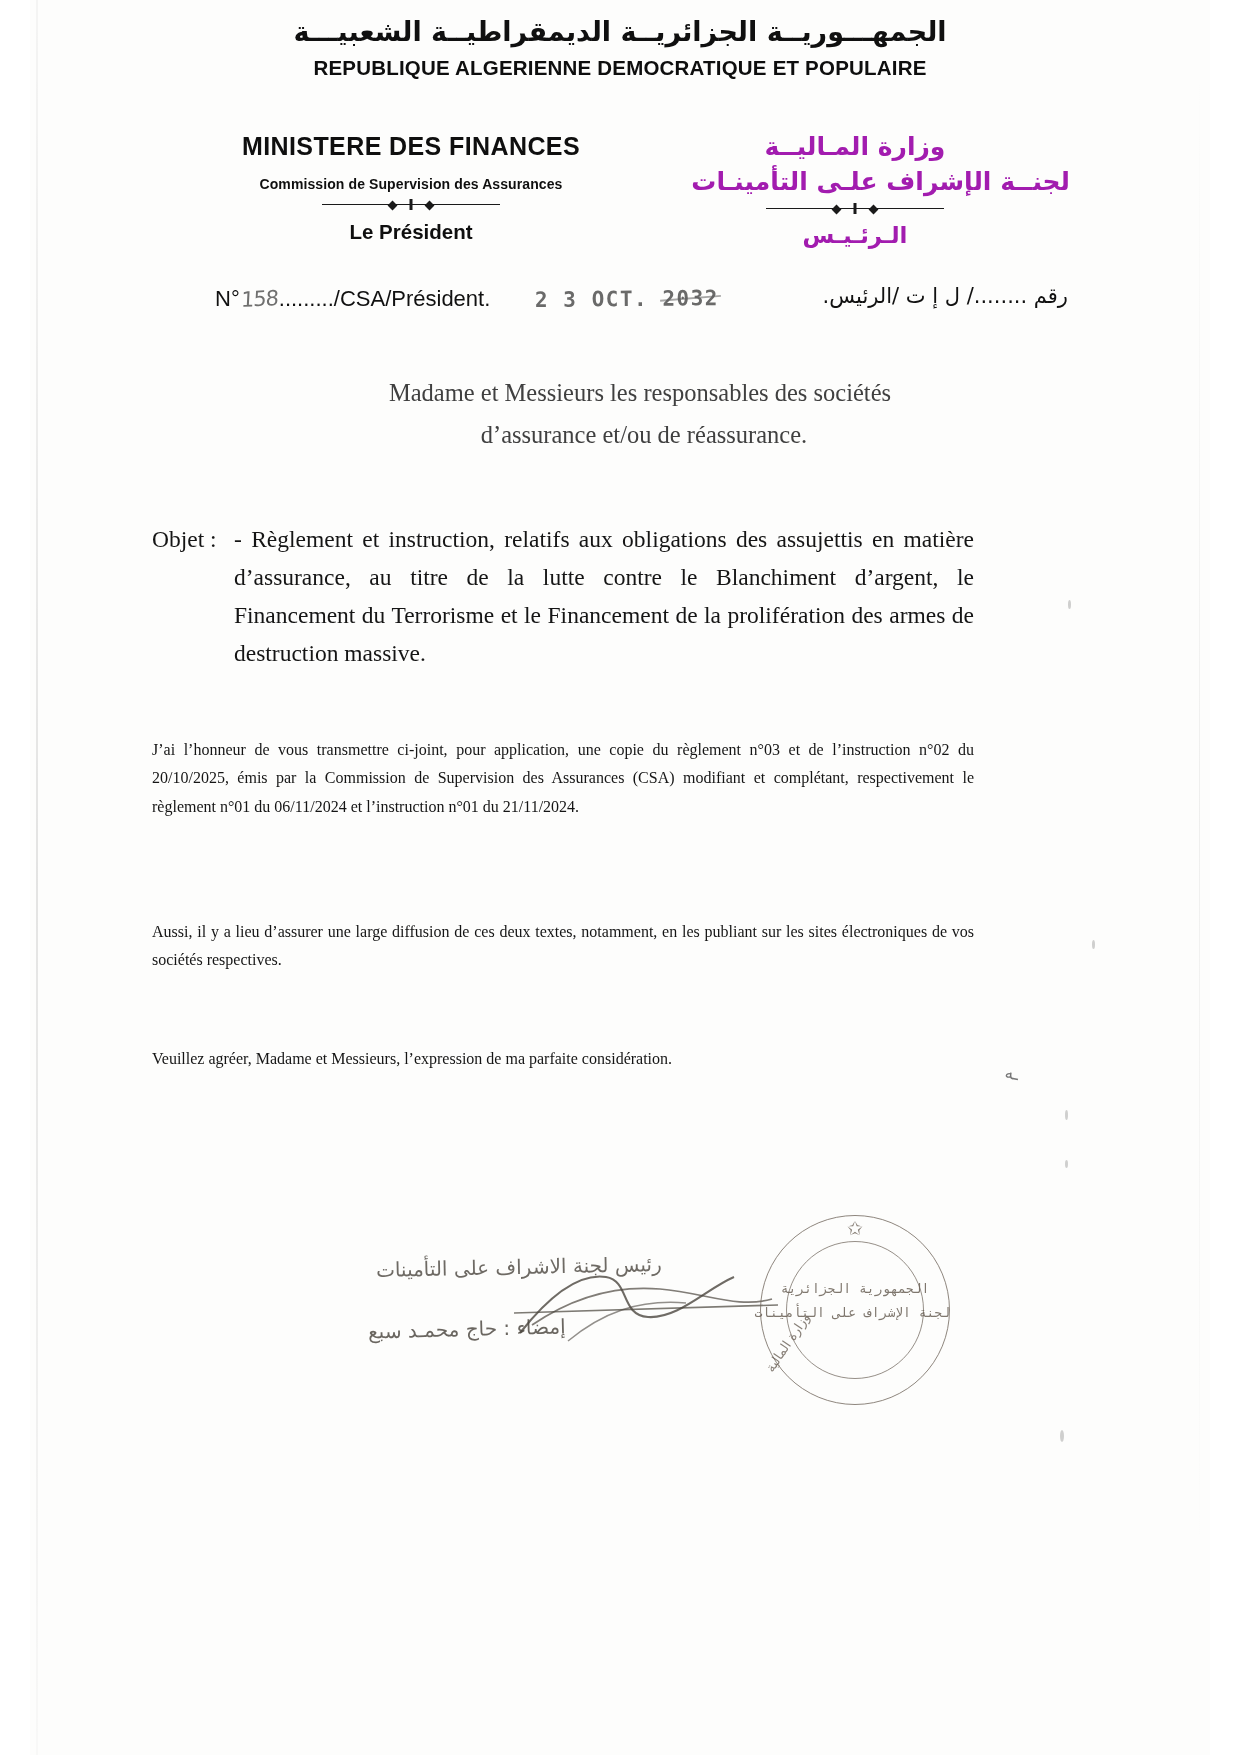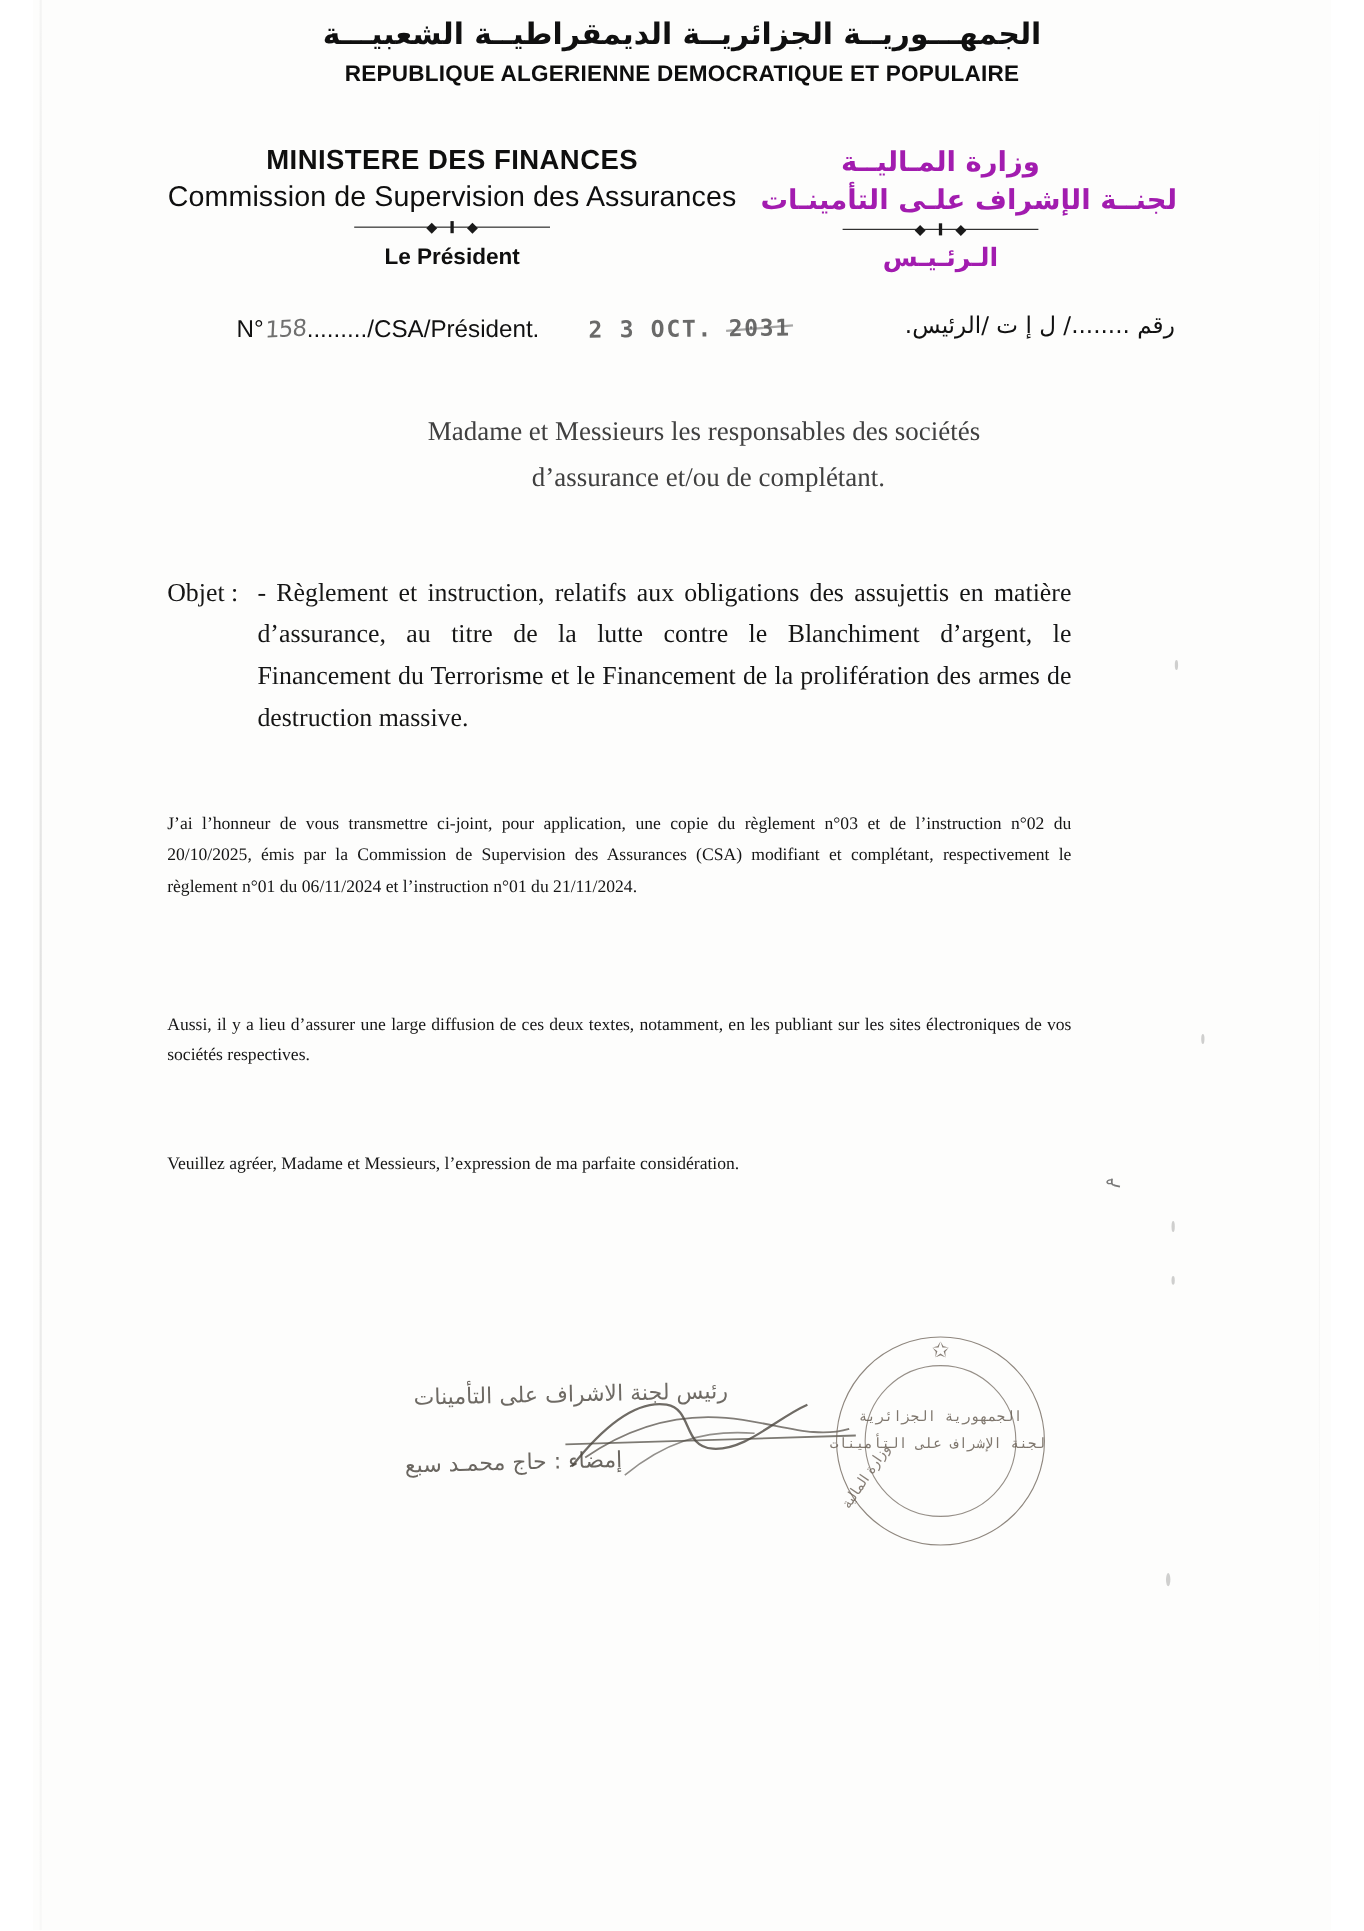--- a/index.html
+++ b/index.html
@@ -74,23 +74,23 @@
     text-align: center;
     font-family: "Liberation Sans", "DejaVu Sans", sans-serif;
     color: #0f0f0f;
   }
   .min-line1 {
     font-size: 25px;
     font-weight: 700;
     letter-spacing: 0.4px;
   }
   .min-line2 {
-    font-size: 26px;
-    font-weight: 400;
-    margin-top: 2px;
+    font-size: 14px;
+    font-weight: 700;
+    margin-top: 15px;
     letter-spacing: 0.1px;
   }
   .min-line3 {
     font-size: 20.5px;
     font-weight: 700;
     margin-top: 10px;
   }
   .rule-orn {
     width: 178px;
     height: 12px;
@@ -398,29 +398,29 @@
 
   <div class="ref-row">
 
     <div class="ref-fr">
       <span>N°</span><span class="handwrite-num">158</span><span class="ref-dots">.........</span><span>/CSA/Président.</span>
     </div>
 
     <div class="date-stamp">
       <span>2 3</span>
       <span>OCT.</span>
-      <span class="yr">2031</span>
+      <span class="yr">2032</span>
     </div>
 
     <div class="ref-ar">رقم ......../ ل إ ت /الرئيس.</div>
   </div>
 
   <div class="addressee">
     <div class="l1">Madame et Messieurs les responsables des sociétés</div>
-    <div class="l2">d’assurance et/ou de complétant.</div>
+    <div class="l2">d’assurance et/ou de réassurance.</div>
   </div>
 
   <div class="objet-block">
     <div class="objet-label">Objet :</div>
     <div class="objet-line">- Règlement et instruction, relatifs aux obligations des assujettis en matière d’assurance, au titre de la lutte contre le Blanchiment d’argent, le Financement du Terrorisme et le Financement   de la prolifération des armes de destruction massive.</div>
   </div>
 
   <div class="para para-1">J’ai l’honneur de vous transmettre ci-joint, pour application, une copie du règlement n°03 et de l’instruction n°02 du 20/10/2025, émis par la Commission de Supervision des Assurances (CSA)  modifiant et complétant,  respectivement le règlement n°01 du 06/11/2024 et l’instruction n°01 du 21/11/2024.</div>
   <div class="para para-2">Aussi, il y a lieu d’assurer une large diffusion de ces deux textes, notamment, en les publiant sur les sites électroniques de vos sociétés respectives.</div>
   <div class="para para-3">Veuillez agréer, Madame et Messieurs, l’expression de ma parfaite considération.</div>

